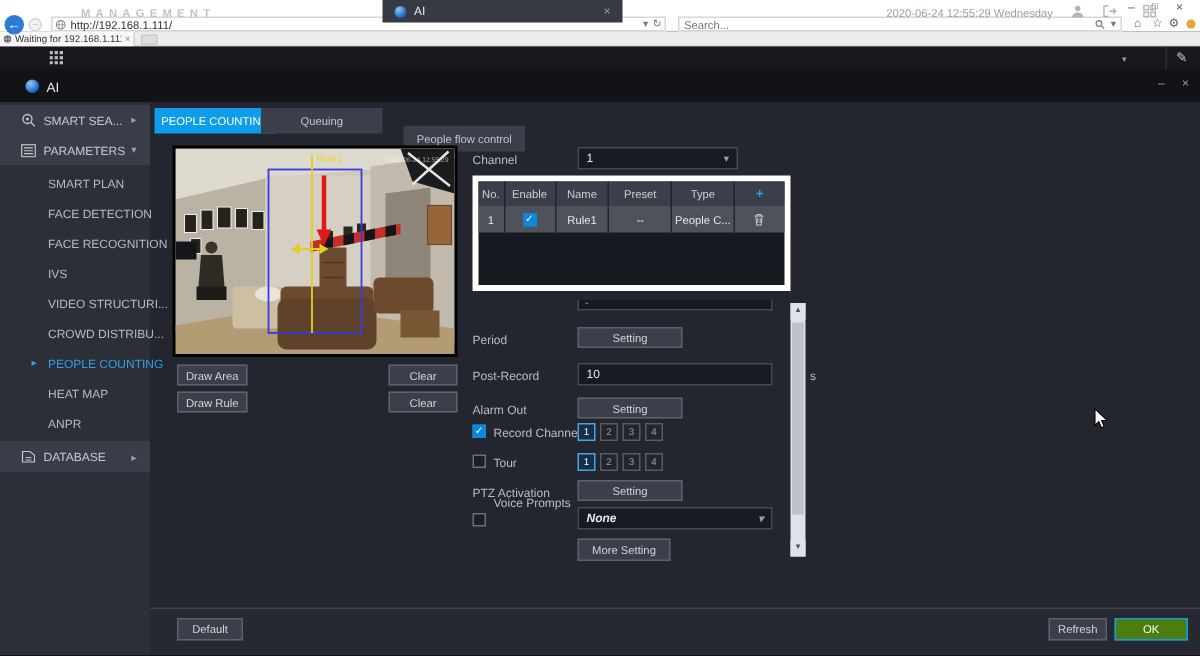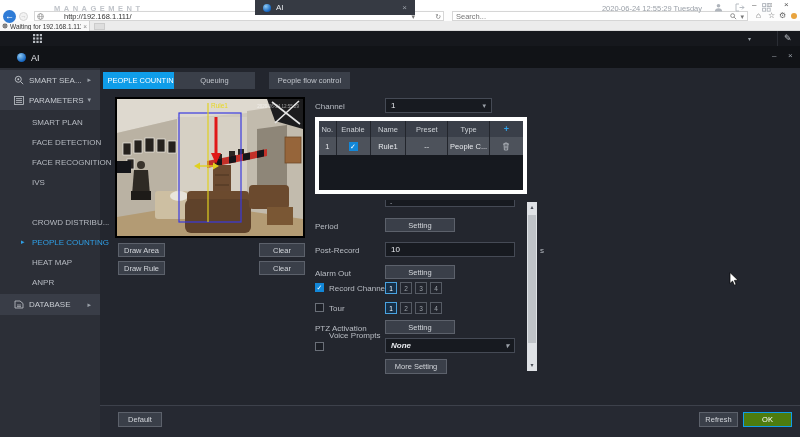--- a/index.html
+++ b/index.html
@@ -10,21 +10,21 @@
   .nowrap{white-space:nowrap;}
   
   .titlebar{position:absolute;left:0;top:0;width:800px;height:10px;background:#fff;}
   .winctl{position:absolute;top:0;color:#555;font-size:8px;line-height:10px;cursor:default;}
   .navbar{position:absolute;left:0;top:10px;width:800px;height:11px;background:#fdfdfd;}
   .backbtn{position:absolute;left:3px;top:10px;width:13px;height:13px;border-radius:50%;
            background:#2e7bd6;color:#fff;font-size:9px;line-height:12px;text-align:center;z-index:5;}
   .fwdbtn{position:absolute;left:19px;top:12px;width:9px;height:9px;border-radius:50%;
           background:#f2f2f2;border:1px solid #d5d5d5;color:#b5b5b5;font-size:6px;line-height:7px;text-align:center;}
   .addressbar{position:absolute;left:34px;top:11px;width:410px;height:10px;background:#fff;
-              border:1px solid #d6d6d6;display:flex;align-items:center;padding:0 2px;gap:20px;}
+              border:1px solid #d6d6d6;display:flex;align-items:center;padding:0 2px;gap:3px;}
   .addressbar .url{color:#333;font-size:7.5px;flex:1;}
   .smallicon{color:#777;font-size:7px;line-height:9px;}
   .searchbox{position:absolute;left:452px;top:11px;width:296px;height:10px;background:#fff;
              border:1px solid #d6d6d6;display:flex;align-items:center;padding:0 3px;gap:3px;}
   .searchbox input{border:none;outline:none;flex:1;font-size:7.5px;color:#777;
                    font-family:"Liberation Sans",sans-serif;padding:0;height:8px;background:transparent;}
   .bricon{position:absolute;top:11px;color:#666;font-size:8px;line-height:10px;}
   .tabbar{position:absolute;left:0;top:21px;width:800px;height:10px;background:#ececec;border-bottom:1px solid #d9d9d9;}
   .ietab{position:absolute;left:0;top:0;width:90px;height:10px;background:#f9f9f9;border-right:1px solid #d0d0d0;
          display:flex;align-items:center;gap:2px;padding:0 2px;}
@@ -154,21 +154,21 @@
         <rect x="3.4" y="6.8" width="2.2" height="2.2"></rect>
         <rect x="6.8" y="6.8" width="2.2" height="2.2"></rect>
       </g>
     </svg>
   <span class="mgmt-title">MANAGEMENT</span>
   <div class="mgmt-tab">
     <span class="sphere"></span>
     <span style="color:#e8eaee;">AI</span>
     <span style="margin-left:auto;color:#9aa0a8;">×</span>
   </div>
-  <span class="mgmt-date abs nowrap">2020-06-24 12:55:29 Tuesday</span>
+  <span class="mgmt-date abs nowrap">2020-06-24 12:55:29 Wednesday</span>
   <svg class="icon-svg abs topicon" style="left:714px;" width="9" height="9" viewBox="0 0 9 9">
       <circle cx="4.5" cy="2.7" r="1.8" fill="#b0b5bc"></circle>
       <path d="M0.8 8.6c0-2.1 1.6-3.3 3.7-3.3s3.7 1.2 3.7 3.3z" fill="#b0b5bc"></path>
     </svg>
   <svg class="icon-svg abs topicon" style="left:735px;" width="10" height="9" viewBox="0 0 10 9">
       <path d="M4 1H1v7h3" stroke="#b0b5bc" fill="none" stroke-width="0.9"></path>
       <path d="M4.5 4.5h4.5M7 2.6l1.9 1.9L7 6.4" stroke="#b0b5bc" fill="none" stroke-width="0.9"></path>
     </svg>
   <span class="abs" style="left:748px;top:35px;color:#9aa0a8;font-size:6px;">▾</span>
   <svg class="icon-svg abs topicon" style="left:762px;" width="9" height="9" viewBox="0 0 9 9">
@@ -212,20 +212,23 @@
       </div>
     <div class="side-item" style="top:64px;">
         <span>FACE DETECTION</span>
       </div>
     <div class="side-item" style="top:84px;">
         <span>FACE RECOGNITION</span>
       </div>
     <div class="side-item" style="top:104px;">
         <span>IVS</span>
       </div>
+    <div class="side-item" style="top:124px;">
+        <span>VIDEO STRUCTURI...</span>
+      </div>
     <div class="side-item" style="top:144px;">
         <span>CROWD DISTRIBU...</span>
       </div>
     <div class="side-item sel" style="top:164px;">
       <span class="selarr">▸</span>
       <span>PEOPLE COUNTING</span>
     </div>
     <div class="side-item" style="top:184px;">
         <span>HEAT MAP</span>
       </div>
@@ -237,21 +240,21 @@
           <path d="M1 1h5l3 2.5V8H1z" fill="none" stroke="#c3c7cd" stroke-width="0.8"></path>
           <path d="M3 5h4M3 6.6h4" stroke="#c3c7cd" stroke-width="0.7"></path>
         </svg>
       <span>DATABASE</span>
       <span class="garr">▸</span>
     </div>
   </div>
 
   <div class="ctab active" style="left:103px;">PEOPLE COUNTING</div>
   <div class="ctab" style="left:174px;">Queuing</div>
-  <div class="ctab" style="left:269px;">People flow control</div>
+  <div class="ctab" style="left:269px;margin-top:12px;">People flow control</div>
 
   <div class="videopanel">
     <svg width="186" height="137" viewBox="0 0 186 137">
       <rect width="186" height="137" fill="#cfc9bd"></rect>
       <polygon points="0,0 186,0 186,6 130,14 60,20 0,34" fill="#ded9cf"></polygon>
       <polygon points="0,34 60,20 60,118 0,122" fill="#bab2a3"></polygon>
       <rect x="60" y="18" width="70" height="100" fill="#d6d0c4"></rect>
       <polygon points="130,12 186,4 186,130 130,122" fill="#c2bbad"></polygon>
       <polygon points="140,30 170,26 170,95 140,98" fill="#8e8678"></polygon>
       <polygon points="150,0 186,0 186,30 158,22" fill="#1c1c1e"></polygon>

